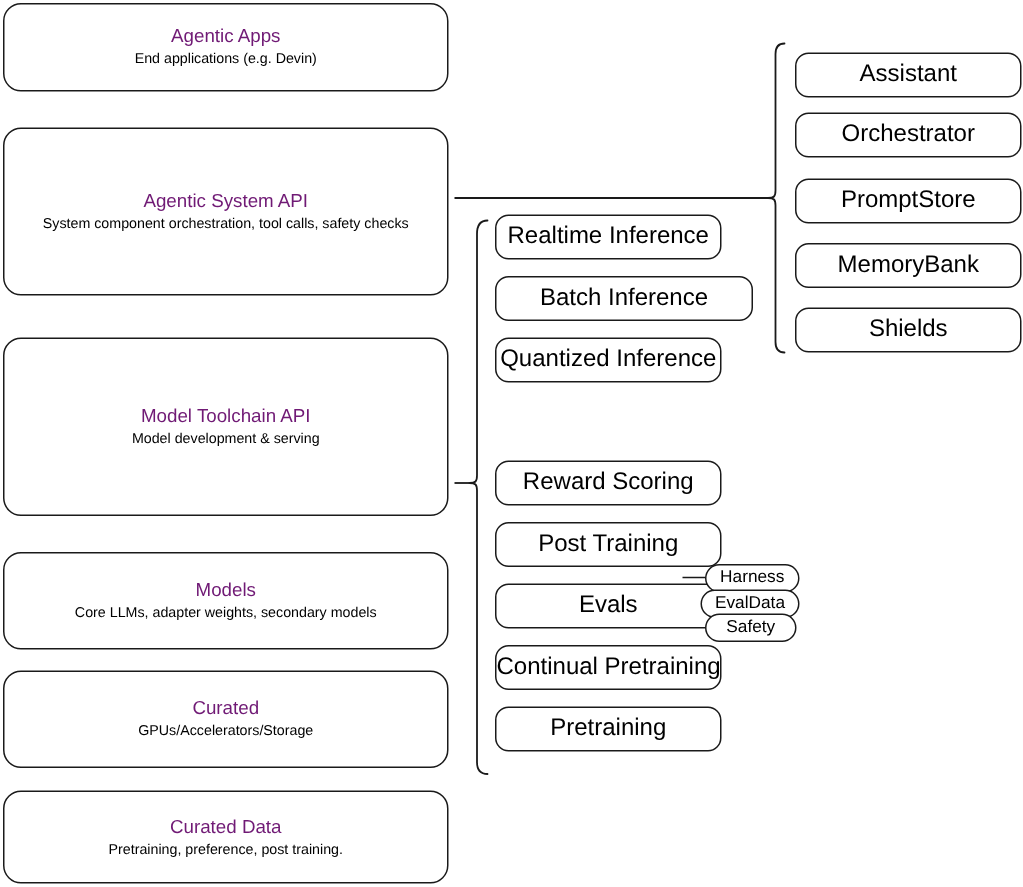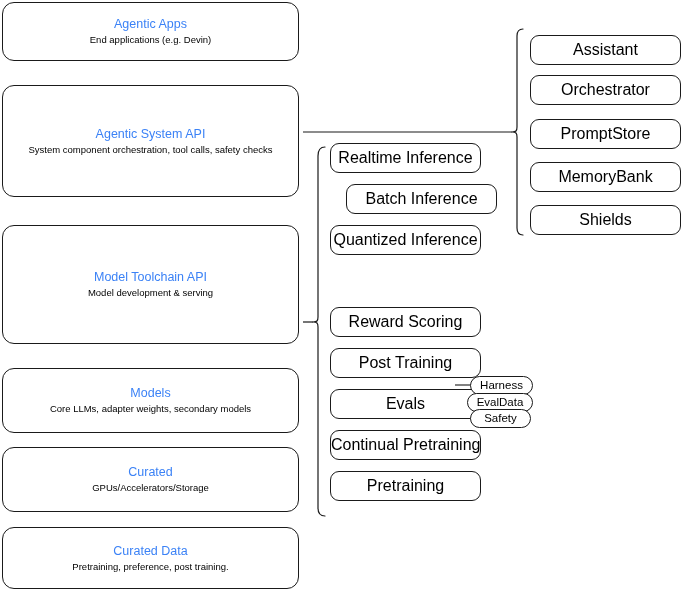--- a/index.html
+++ b/index.html
@@ -46,21 +46,21 @@
   }
 
   
   .layer-box {
     border-radius: 12px;
     padding: 4px 10px;
   }
   .layer-title {
     font-size: 12.5px;
     line-height: 16px;
-    color: #3b82f6;
+    color: #701a75;
     white-space: nowrap;
   }
   .layer-sub {
     font-size: 9.5px;
     line-height: 14px;
     color: #000;
     white-space: nowrap;
     margin-top: 1px;
   }
 
@@ -168,21 +168,21 @@
   <div class="box pill-box" style="left:530px; top:162px; width:151px;">
     <span>MemoryBank</span>
   </div>
   <div class="box pill-box" style="left:530px; top:205px; width:151px;">
     <span>Shields</span>
   </div>
 
   <div class="box pill-box" style="left:330px; top:143px; width:151px;">
     <span>Realtime Inference</span>
   </div>
-  <div class="box pill-box" style="left:330px; top:184px; width:151px;margin-left:16px;">
+  <div class="box pill-box" style="left:330px; top:184px; width:172px;">
     <span>Batch Inference</span>
   </div>
   <div class="box pill-box" style="left:330px; top:225px; width:151px;">
     <span>Quantized Inference</span>
   </div>
   <div class="box pill-box" style="left:330px; top:307px; width:151px;">
     <span>Reward Scoring</span>
   </div>
   <div class="box pill-box" style="left:330px; top:348px; width:151px;">
     <span>Post Training</span>

